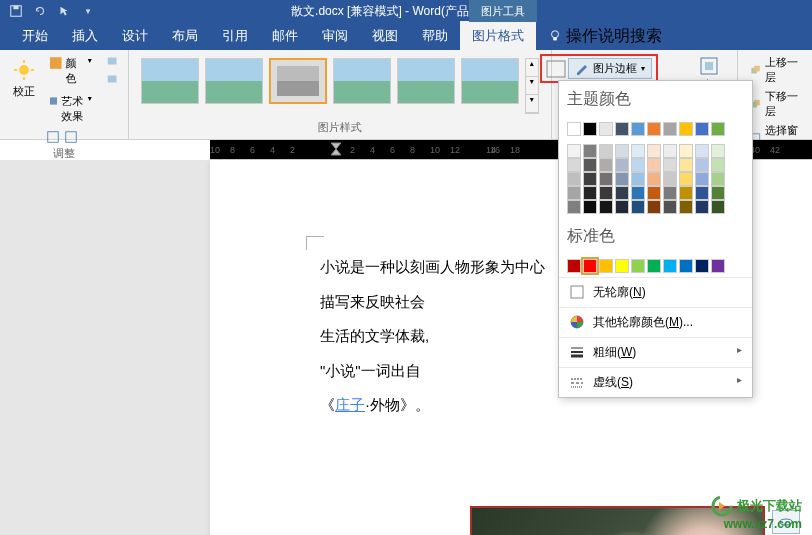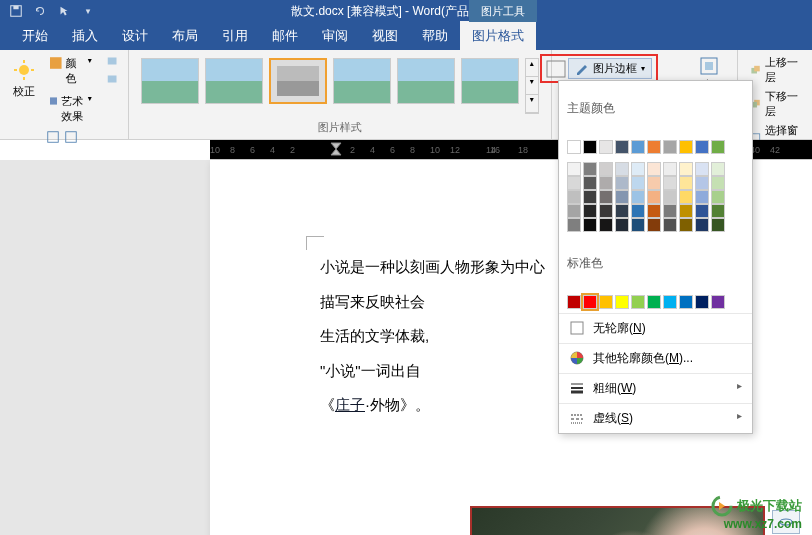--- a/index.html
+++ b/index.html
@@ -48,28 +48,28 @@
 .ruler { height: 20px; background: #000000; border-bottom: 1px solid #d0d0d0; margin-left: 210px; position: relative; font-size: 9px; color: #666; display: flex; align-items: center; }
 .ruler-num { position: absolute; bottom: 4px; }
 .ruler-indent { position: absolute; top: 2px; left: 120px; }
 
 
 .doc-area { background: #e6e6e6; position: relative; height: 395px; }
 .page { background: #fff; position: absolute; left: 210px; top: 0; width: 602px; height: 395px; box-shadow: 2px 2px 8px rgba(0,0,0,0.15); padding: 90px 50px 20px 110px; }
 .page-corner { position: absolute; width: 18px; height: 14px; border: 1px solid #b0b0b0; }
 .corner-tl { top: 76px; left: 96px; border-right: none; border-bottom: none; }
 .doc-text { font-size: 15px; line-height: 2.3; color: #000; }
-.doc-link { color: #0f172a; text-decoration: underline; }
+.doc-link { color: #3b82f6; text-decoration: underline; }
 .doc-image { position: absolute; left: 470px; top: 346px; width: 295px; height: 178px; border: 2px solid #a8302b; overflow: hidden; }
 .doc-image-inner { width: 100%; height: 100%; background: radial-gradient(circle at 20% 70%, #f5a8c0 0%, #e87098 12%, transparent 28%), radial-gradient(circle at 55% 40%, #f0e0d8 0%, #d8b8a8 10%, transparent 25%), radial-gradient(circle at 80% 30%, #f5e8e0 0%, #e0c0b0 12%, transparent 26%), linear-gradient(135deg, #2a3828 0%, #3a4838 30%, #506048 60%, #2a3828 100%); }
 .wrap-thumb { position: absolute; right: 12px; top: 350px; width: 28px; height: 24px; border: 1px solid #a0b8d0; background: #f0f4f8; display: flex; align-items: center; justify-content: center; font-size: 10px; cursor: pointer; }
 
 
 .dropdown { position: absolute; left: 558px; top: 80px; width: 195px; background: #fff; border: 1px solid #c0c0c0; box-shadow: 2px 2px 8px rgba(0,0,0,0.2); z-index: 100; font-size: 12px; }
-.dd-section-label { padding: 19px 8px; color: #5b5b5b; font-size: 12px; }
+.dd-section-label { padding: 8px 8px; color: #5b5b5b; font-size: 16px; }
 .color-grid { padding: 4px 8px; display: grid; grid-template-columns: repeat(10, 14px); gap: 2px; }
 .color-cell { width: 14px; height: 14px; border: 1px solid #ccc; cursor: pointer; }
 .std-colors { padding: 4px 8px; display: flex; gap: 2px; }
 .dd-item { padding: 6px 10px; display: flex; align-items: flex-start; gap: 8px; cursor: pointer; border-top: 1px solid #e8e8e8; }
 .dd-icon { width: 16px; height: 16px; display: flex; align-items: center; justify-content: center; }
 .dd-arrow { margin-left: auto; font-size: 10px; color: #666; }
 .underline-k { text-decoration: underline; }
 
 
 .watermark { position: absolute; right: 10px; bottom: 4px; font-size: 13px; color: #3a9b3a; font-weight: bold; display: flex; flex-direction: column; align-items: flex-end; }
@@ -108,20 +108,27 @@
   <div class="tab">开始</div>
   <div class="tab">插入</div>
   <div class="tab">设计</div>
   <div class="tab">布局</div>
   <div class="tab">引用</div>
   <div class="tab">邮件</div>
   <div class="tab">审阅</div>
   <div class="tab">视图</div>
   <div class="tab">帮助</div>
   <div class="tab active">图片格式</div>
+  <div class="tell-me">
+    <svg class="bulb-icon" viewBox="0 0 16 16">
+        <circle cx="8" cy="6" r="4" fill="none" stroke="#fff"></circle>
+        <rect x="6" y="10" width="4" height="3" fill="#fff"></rect>
+      </svg>
+    <span>操作说明搜索</span>
+  </div>
 </div>
 
 <div class="ribbon">
   <div class="ribbon-group" style="width:140px">
     <div class="group-content">
       <div class="big-btn">
         <svg class="big-btn-icon" viewBox="0 0 24 24">
             <circle cx="12" cy="12" r="5" fill="#ffcc40"></circle>
             <g stroke="#ffcc40" stroke-width="2">
               <line x1="12" y1="2" x2="12" y2="5"></line>
@@ -158,20 +165,21 @@
       </div>
       <div style="display:flex;flex-direction:column;gap:4px;margin-left:4px">
         <svg class="small-icon" viewBox="0 0 16 16">
             <rect x="2" y="4" width="10" height="8" fill="#a8c8e0"></rect>
           </svg>
         <svg class="small-icon" viewBox="0 0 16 16">
             <rect x="2" y="4" width="10" height="8" fill="#a8c8e0"></rect>
           </svg>
       </div>
     </div>
+    <div class="group-label">调整</div>
   </div>
 
   <div class="ribbon-group" style="flex:1">
     <div class="group-content">
       <div class="style-gallery">
         <div class="style-item"></div>
         <div class="style-item"></div>
         <div class="style-item sel"></div>
         <div class="style-item"></div>
         <div class="style-item"></div>
@@ -253,21 +261,21 @@
     <span class="ruler-num" style="left: 60px;">4</span>
     <span class="ruler-num" style="left: 80px;">2</span>
     <span class="ruler-num" style="left: 140px;">2</span>
     <span class="ruler-num" style="left: 160px;">4</span>
     <span class="ruler-num" style="left: 180px;">6</span>
     <span class="ruler-num" style="left: 200px;">8</span>
     <span class="ruler-num" style="left: 220px;">10</span>
     <span class="ruler-num" style="left: 240px;">12</span>
     <span class="ruler-num" style="left: 276px;">14</span>
     <span class="ruler-num" style="left: 280px;">16</span>
-    <span class="ruler-num" style="left: 308px; text-align: center;">18</span>
+    <span class="ruler-num" style="left: 300px; text-align: center;">18</span>
     <span class="ruler-num" style="left: 540px;">40</span>
     <span class="ruler-num" style="left: 560px;">42</span>
   </div>
 
 <div class="doc-area">
   <div class="page">
     <div class="page-corner corner-tl"></div>
     <div class="doc-text">
       <div><span>小说是一种以刻画人物形象为中心</span><span style="margin-left:120px">环境</span></div>
       <div>描写来反映社会</div>

